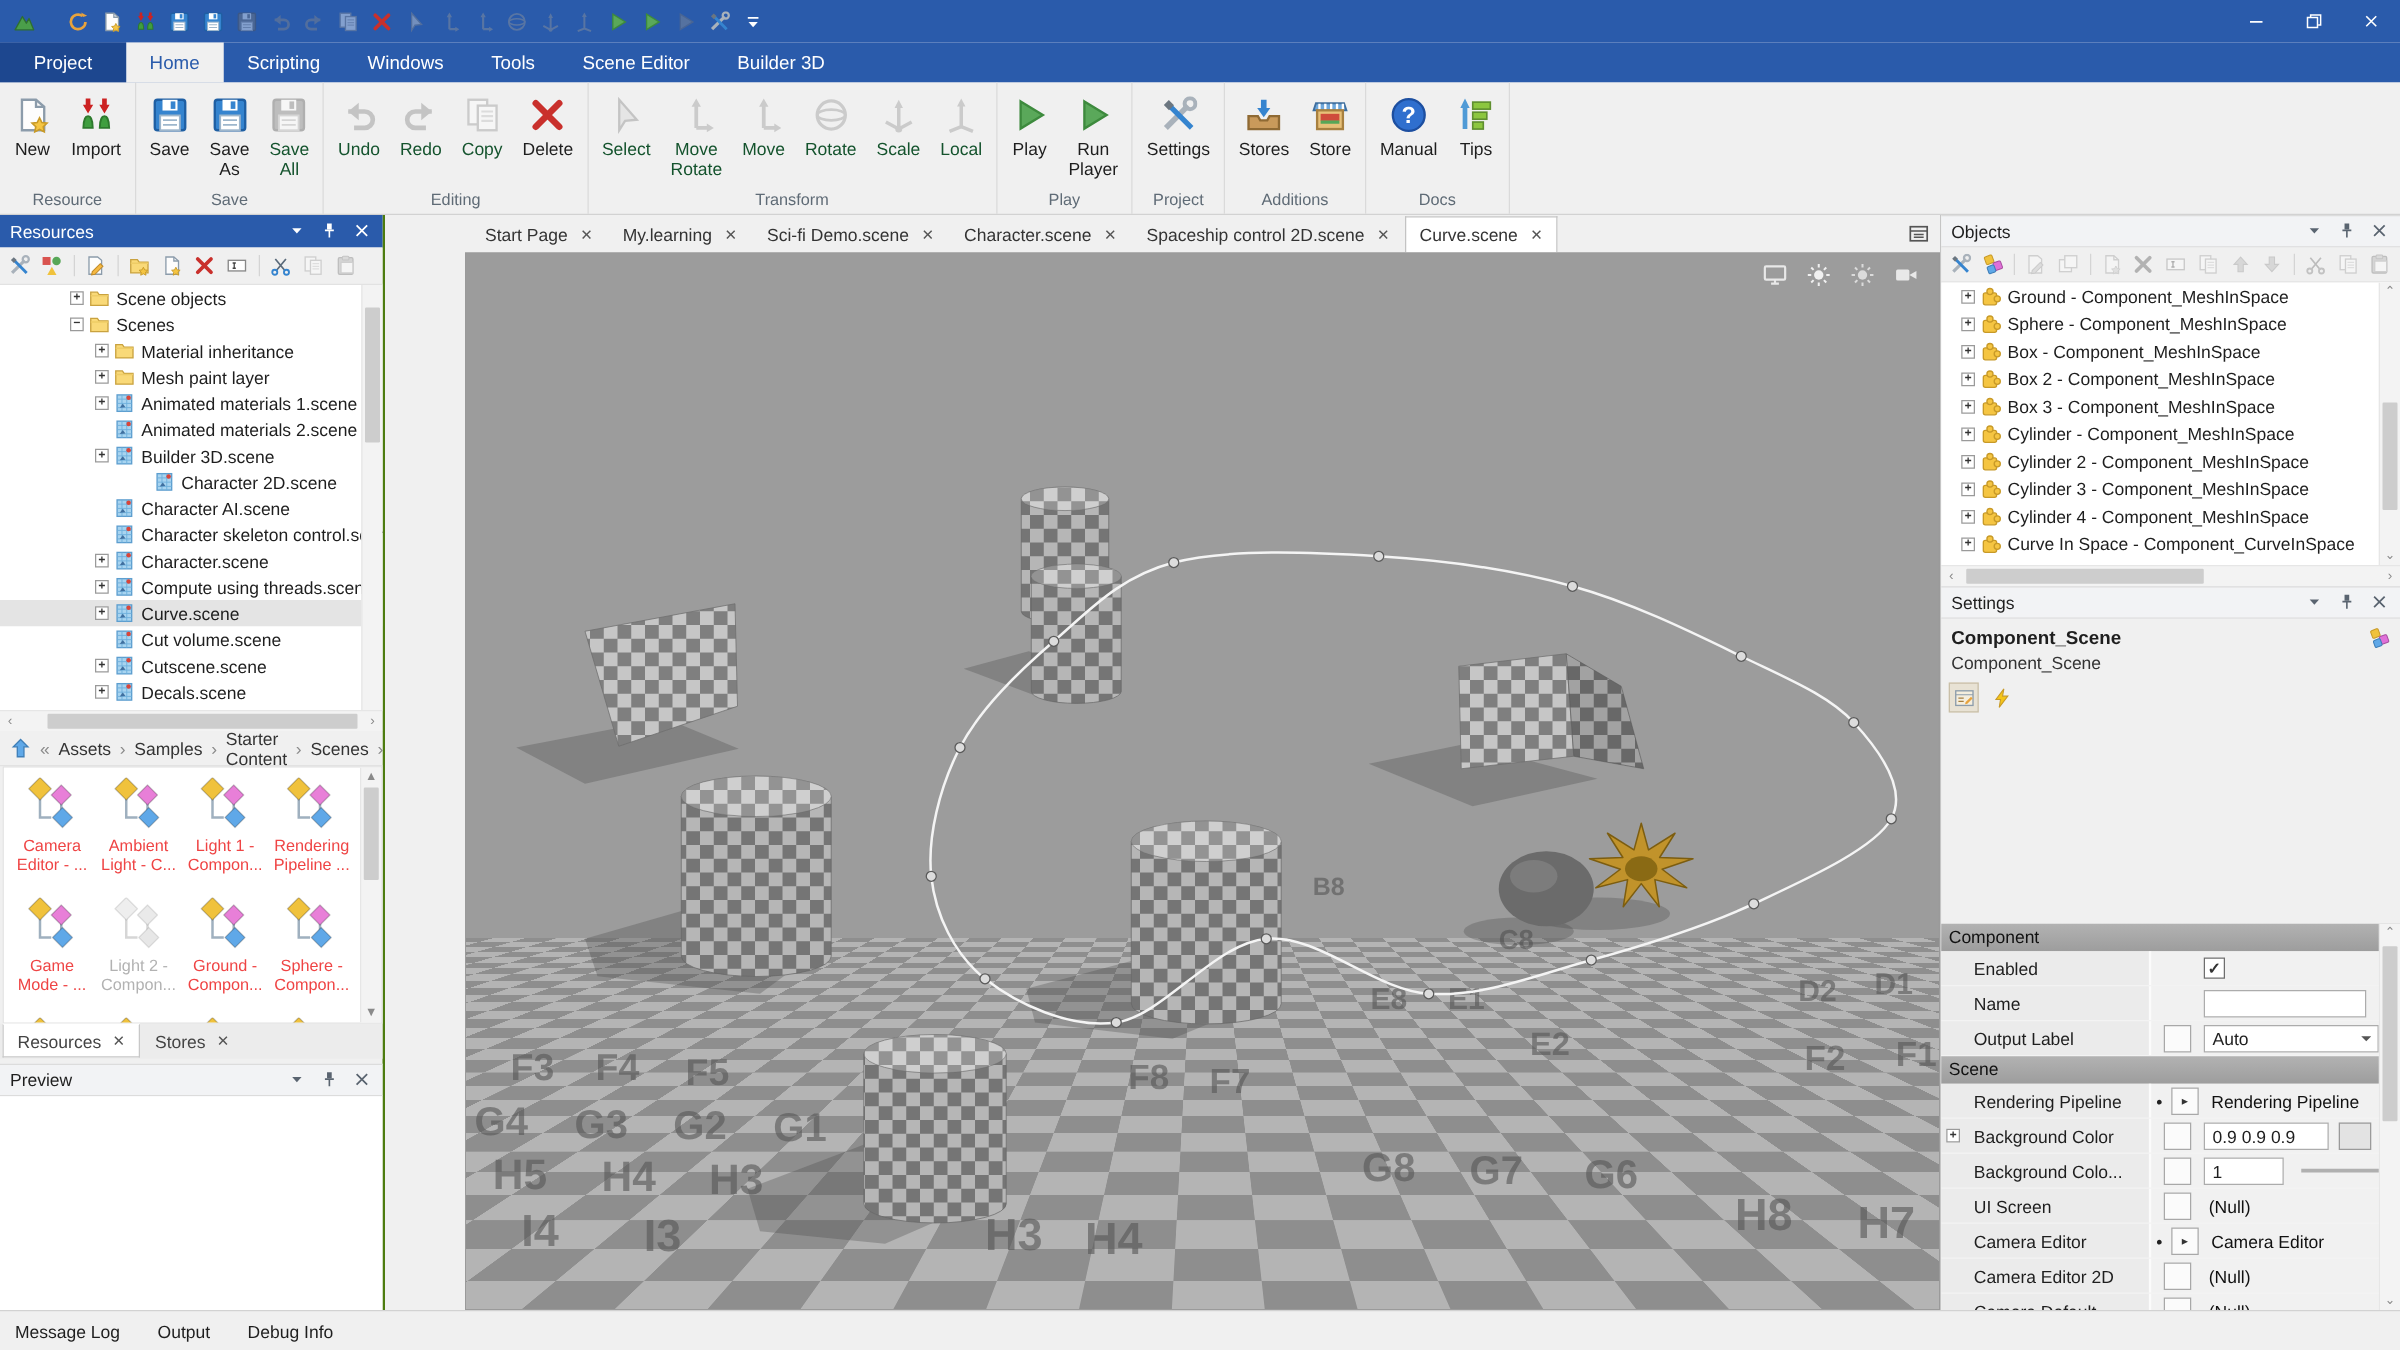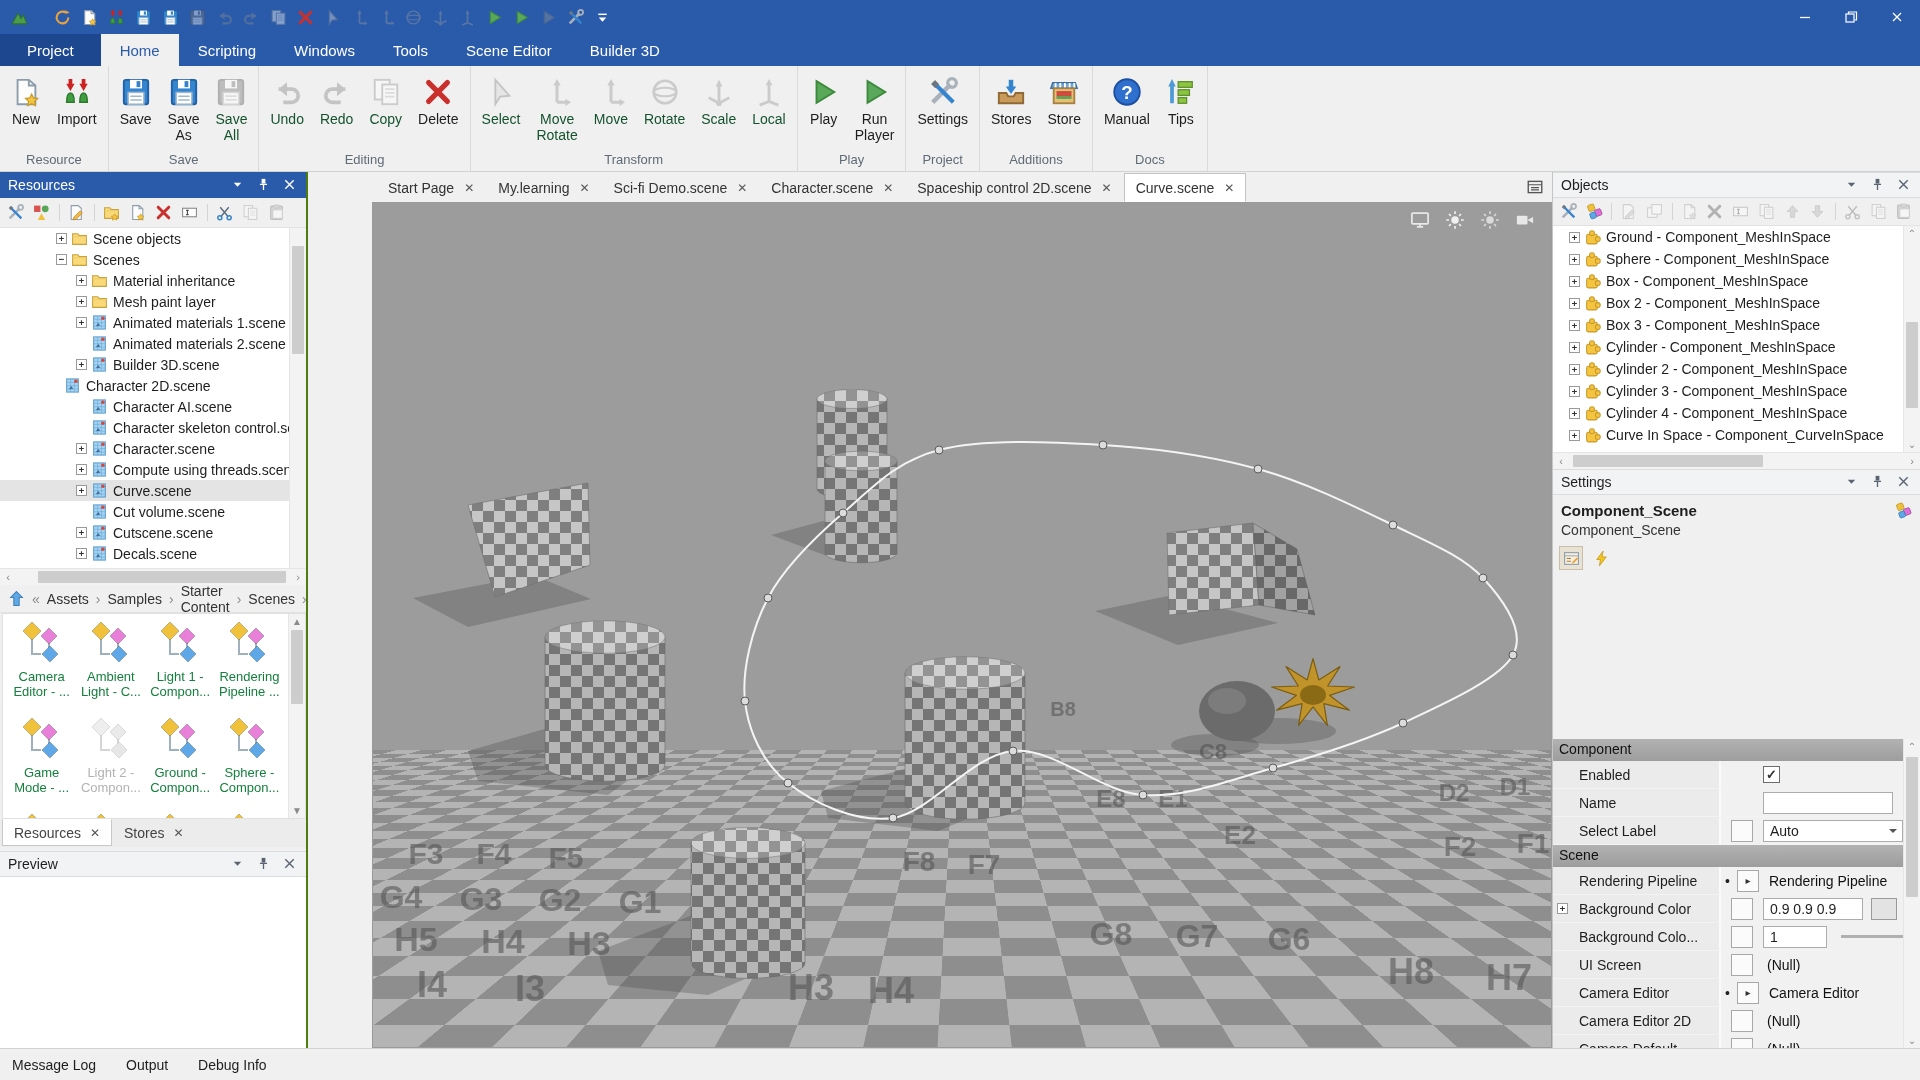--- a/index.html
+++ b/index.html
@@ -63,21 +63,21 @@
   .trow.selected{background:#e4e4e4}
   .exp{width:11px;height:11px;border:1px solid #9a9a9a;background:#fff;font:700 9px/9px "DejaVu Sans Mono",monospace;text-align:center;color:#333;flex:none}
   .expsp{width:11px;flex:none}
   .tico{width:17px;height:17px;margin:0 5px 0 4px;flex:none;display:inline-flex}
   #res-hscroll{top:396px;height:17px}
   #breadcrumb{position:absolute;top:413px;left:0;right:0;height:28px;display:flex;align-items:center;gap:7px;padding:0 8px;font-size:14px;color:#333;background:#f0f0f0;border-bottom:1px solid #e2e2e2}
   #breadcrumb .bsep{color:#8a8a8a}
   #tiles{position:absolute;top:441px;left:2px;right:0;height:206px;background:#fff;overflow:hidden;border:1px solid #e0e0e0}
   #tilegrid{position:absolute;top:4px;left:4px;right:21px;display:grid;grid-template-columns:repeat(4,1fr);grid-auto-rows:96px}
   .tile{display:flex;flex-direction:column;align-items:center;padding-top:4px}
-  .tile .tlabel{font-size:13px;line-height:15px;text-align:center;margin-top:3px;color:#15803d}
+  .tile .tlabel{font-size:13px;line-height:15px;text-align:center;margin-top:3px;color:#ef4444}
   .tile.disabled .tlabel{color:#b2b2b2}
   .tile.disabled .ticon{filter:grayscale(1) opacity(.5)}
   #res-tabs{position:absolute;top:647px;left:0;right:0;height:28px;display:flex;align-items:flex-start;padding-left:2px;background:#ececec}
   .btab{display:flex;align-items:center;gap:9px;height:27px;padding:0 11px;font-size:14px;color:#444;border:1px solid transparent}
   .btab.active{background:#fff;border-color:#c8c8c8;border-top-color:#fff}
   .btab .bx{font-size:12px;color:#555}
   #prev-head{top:679px}
   #prev-body{position:absolute;top:705px;left:0;right:0;bottom:0;background:#fff}
 
   
@@ -734,21 +734,21 @@
           <span class="tico">
             <svg width="17" height="17" viewBox="0 0 16 16">
               <rect x="2.5" y="1.8" width="11" height="12.4" fill="#a8d4f0" stroke="#5d9ecf"></rect>
               <path d="M2.5 5h11M2.5 8.2h11M2.5 11.4h11M6.2 1.8v12.4M9.8 1.8v12.4" stroke="#6fb0dd" stroke-width=".7"></path>
               <circle cx="11.2" cy="4" r="1.7" fill="#d9453a"></circle>
               <path d="M4.5 11.5l2.3-3 2 2.6z" fill="#3f6f9f"></path>
             </svg>
           </span>
           <span class="tlbl">Builder 3D.scene</span>
         </div>
-        <div class="trow" style="padding-left: 49px;">
+        <div class="trow" style="padding-left: 108px;">
           <span class="expsp"></span>
           <span class="tico">
             <svg width="17" height="17" viewBox="0 0 16 16">
               <rect x="2.5" y="1.8" width="11" height="12.4" fill="#a8d4f0" stroke="#5d9ecf"></rect>
               <path d="M2.5 5h11M2.5 8.2h11M2.5 11.4h11M6.2 1.8v12.4M9.8 1.8v12.4" stroke="#6fb0dd" stroke-width=".7"></path>
               <circle cx="11.2" cy="4" r="1.7" fill="#d9453a"></circle>
               <path d="M4.5 11.5l2.3-3 2 2.6z" fill="#3f6f9f"></path>
             </svg>
           </span>
           <span class="tlbl">Character 2D.scene</span>
@@ -1514,21 +1514,21 @@
             <div class="slab">
               <span>Name</span>
             </div>
             <div class="sctl">
               <span class="rboxsp"></span>
               <span class="vinput" style="width: 130px;"></span>
             </div>
           </div>
           <div class="srow">
             <div class="slab">
-              <span>Select Label</span>
+              <span>Output Label</span>
             </div>
             <div class="sctl">
               <span class="rbox"></span>
               <span class="vinput vdrop" style="width: 140px;">
                 <span>Auto</span>
                 <span class="da"></span>
               </span>
             </div>
           </div>
           <div class="shead">Scene</div>

